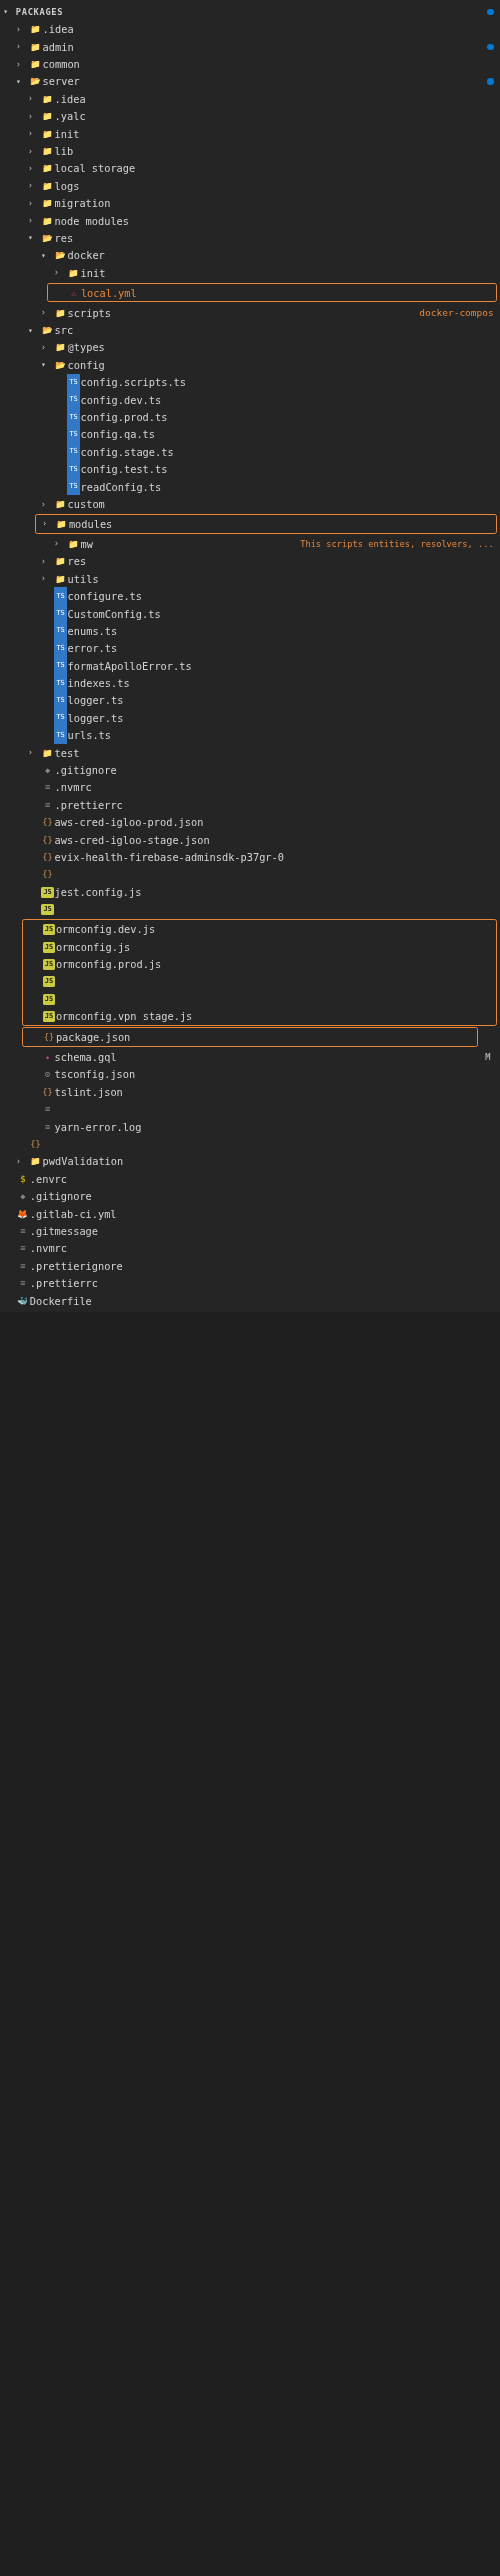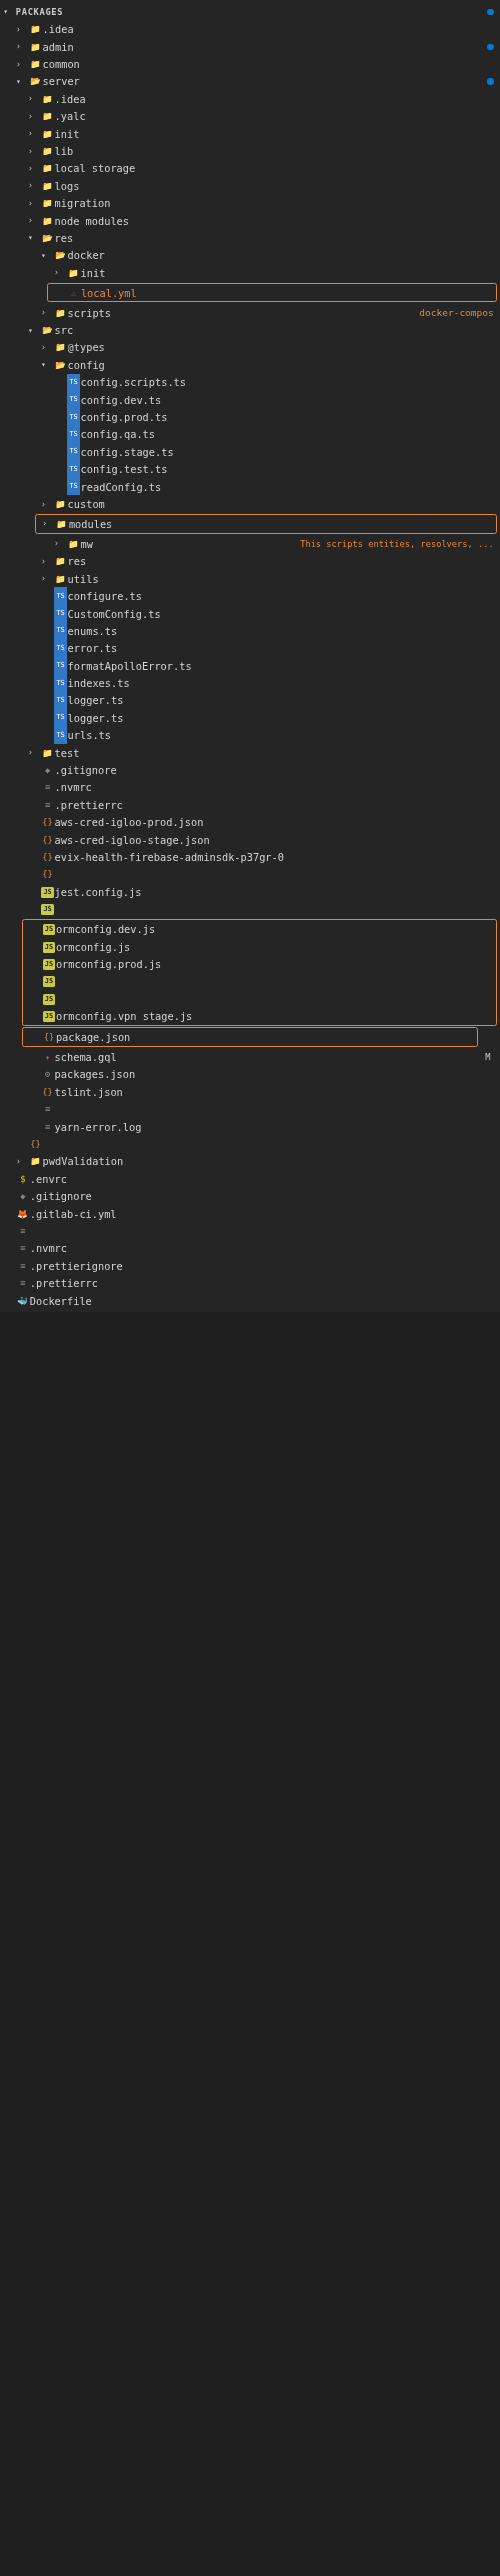--- a/index.html
+++ b/index.html
@@ -492,21 +492,21 @@
   <div class="tree-item" style="padding-left:28px;">
     <span class="arrow" style="width:12.6px;"></span>
     <span class="file-icon" style="color:#e535ab;">✦</span>
     <span class="label c-white">schema.gql</span>
     <span class="m-badge">M</span>
   </div>
 
   <div class="tree-item" style="padding-left:28px;">
     <span class="arrow" style="width:12.6px;"></span>
     <span class="file-icon" style="color:#858585;">⚙</span>
-    <span class="label c-white">packages.json</span>
+    <span class="label c-white">tsconfig.json</span>
   </div>
 
   <div class="tree-item" style="padding-left:28px;">
     <span class="arrow" style="width:12.6px;"></span>
     <span class="file-icon" style="color:#cb9355;">{}</span>
     <span class="label c-white">tslint.json</span>
   </div>
 
   <div class="tree-item" style="padding-left:28px;">
     <span class="arrow" style="width:12.6px;"></span>
@@ -544,20 +544,21 @@
 
   <div class="tree-item" style="padding-left:3.2px;">
     <span class="arrow" style="width:12.6px;"></span>
     <span class="file-icon" style="color:#e8873a;">🦊</span>
     <span class="label c-white">.gitlab-ci.yml</span>
   </div>
 
   <div class="tree-item" style="padding-left:3.2px;">
     <span class="arrow" style="width:12.6px;"></span>
     <span class="file-icon" style="color:#858585;">≡</span>
+    <span class="label c-white">.gitmessage</span>
   </div>
 
   <div class="tree-item" style="padding-left:3.2px;">
     <span class="arrow" style="width:12.6px;"></span>
     <span class="file-icon" style="color:#858585;">≡</span>
     <span class="label c-white">.nvmrc</span>
   </div>
 
   <div class="tree-item" style="padding-left:3.2px;">
     <span class="arrow" style="width:12.6px;"></span>

